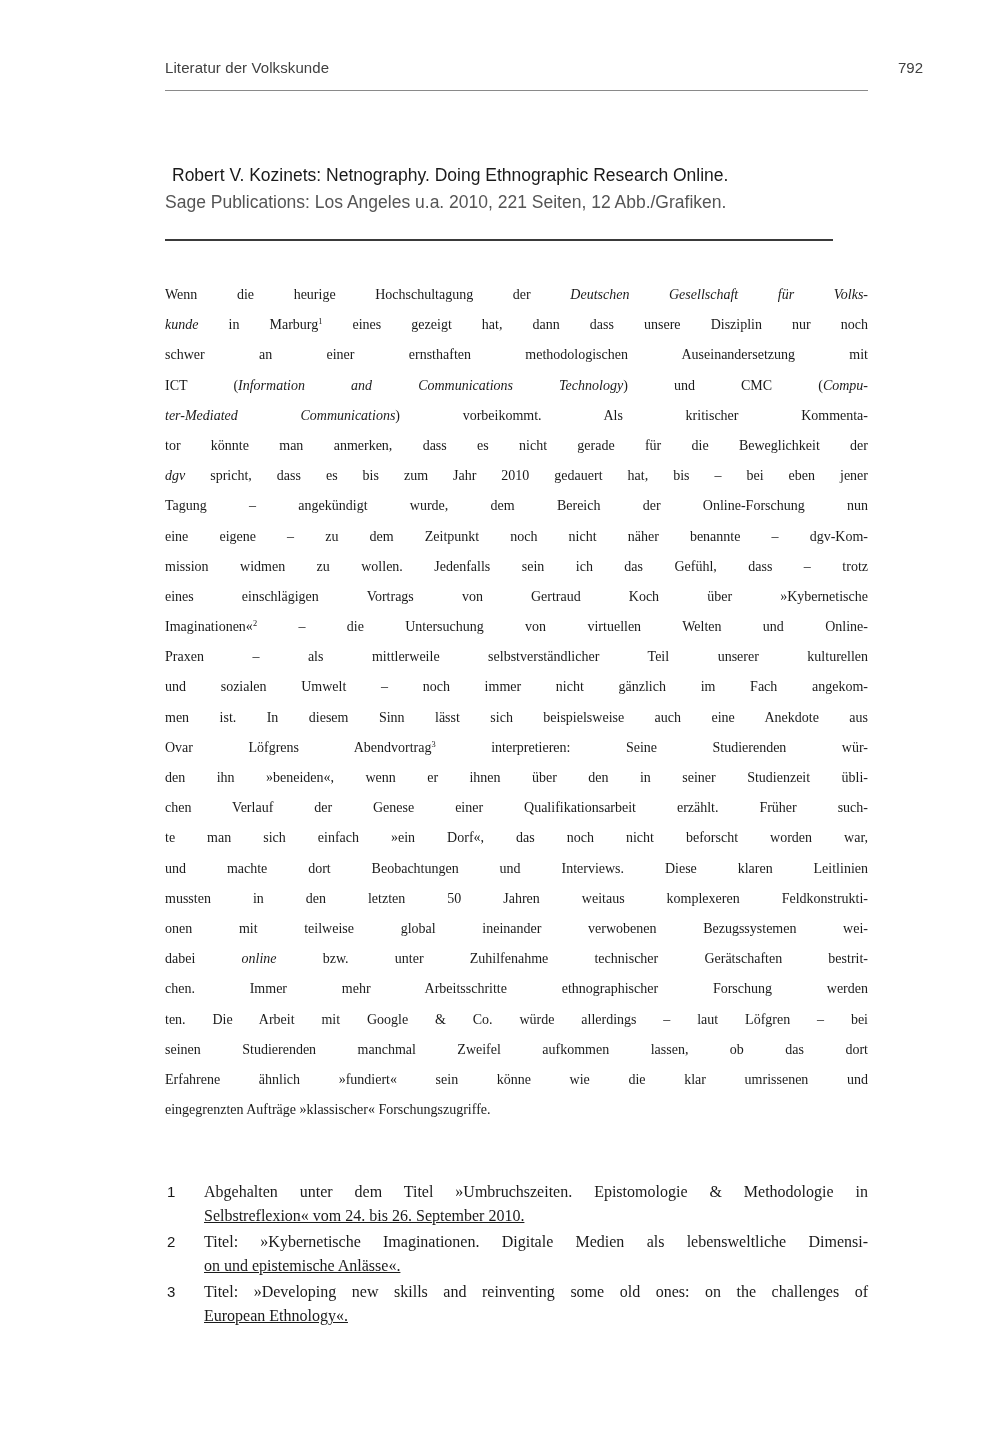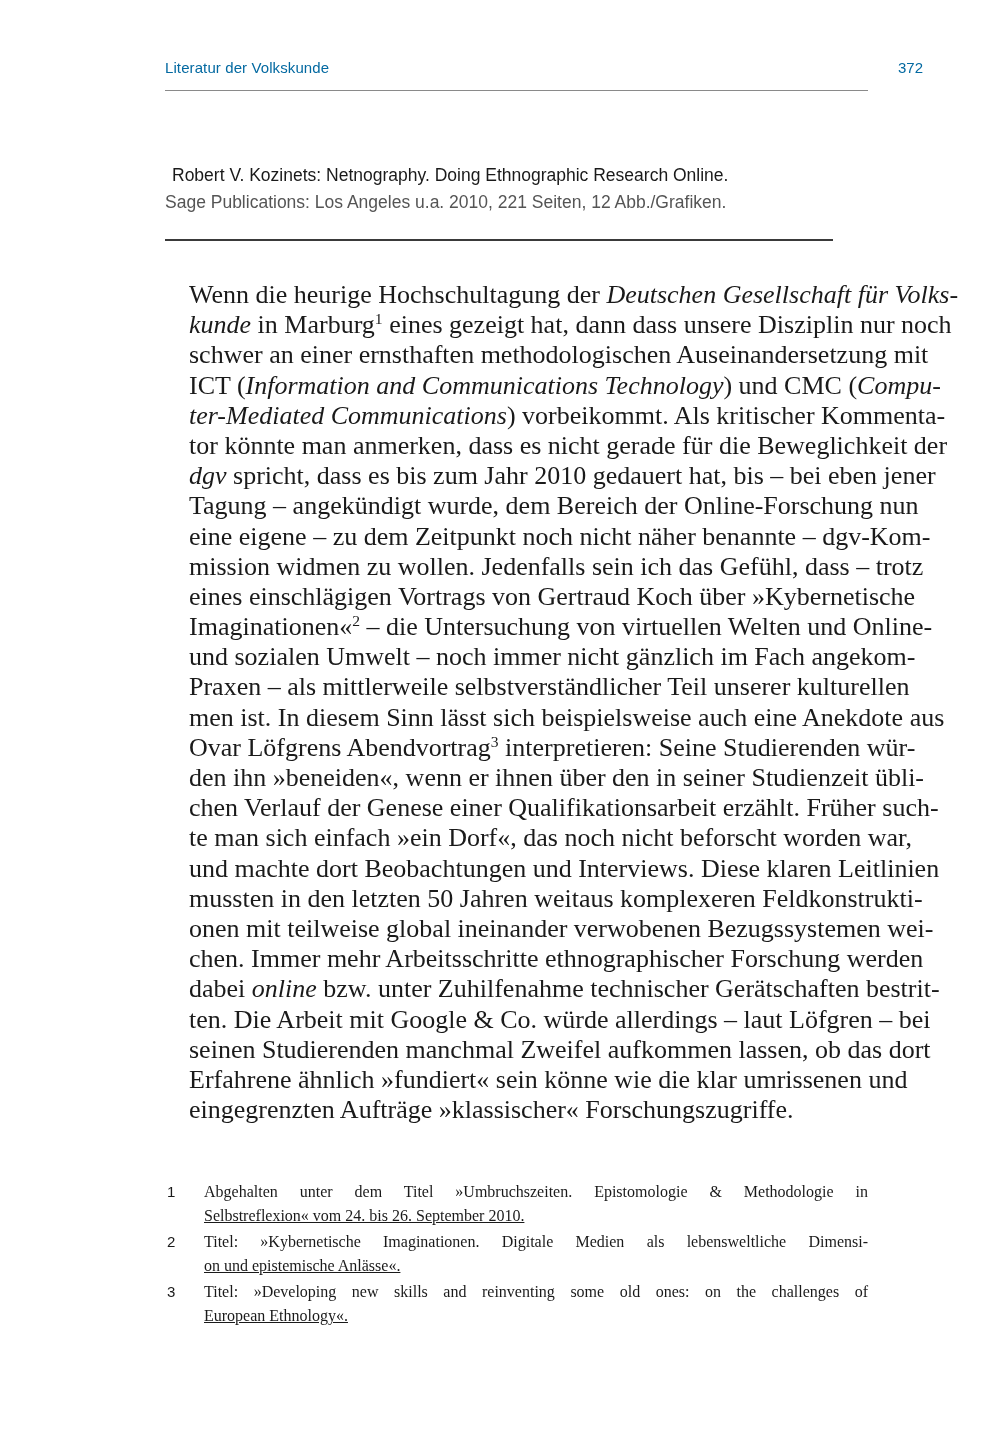--- a/index.html
+++ b/index.html
@@ -1,55 +1,55 @@
 <!DOCTYPE html>
 <html><head>
   <meta charset="utf-8">
   <style>
     html, body { margin: 0; padding: 0; background: #ffffff; }
     body { width: 1000px; height: 1446px; position: relative; overflow: hidden; color: #1a1a1a; }
     .running-head {
       position: absolute; left: 165px; top: 58px; width: 703px; height: 32px;
       border-bottom: 1px solid #8a8a8a;
-      font-family: "Liberation Sans", sans-serif; font-size: 15px; color: #0369a1;
+      font-family: "Liberation Sans", sans-serif; font-size: 15px; color: #404040;
     }
     .running-head .rh-title { position: absolute; left: 0; top: 1px; letter-spacing: 0.1px; }
     .running-head .rh-page { position: absolute; left: 733px; top: 1px; }
     .review-header {
       position: absolute; left: 165px; top: 162px; width: 670px;
       font-family: "Liberation Sans", sans-serif; font-size: 17.5px; line-height: 27px;
     }
     .review-header .rh-line1 { color: #1a1a1a; margin-left: 7px; }
     .review-header .rh-line2 { color: #555555; }
     .review-rule { position: absolute; left: 165px; top: 239px; width: 668px; height: 0; border-top: 2px solid #3a3a3a; }
     .body-text {
       position: absolute; left: 165px; top: 280px; width: 703px;
-      font-family: "Liberation Serif", serif; font-size: 26px; line-height: 30.2px;
-      text-align: justify; color: #1a1a1a; margin-left: 24px;
+      font-family: "Liberation Serif", serif; font-size: 14px; line-height: 30.2px;
+      text-align: justify; color: #1a1a1a;
     }
     .body-text .line { display: block; text-align: justify; text-align-last: justify; white-space: nowrap; height: 30.2px; }
     .body-text .line.last { text-align-last: left; }
     .body-text .line span { white-space: pre; }
     .body-text i { font-style: italic; }
     sup { font-size: 0.6em; vertical-align: 0.55em; line-height: 0; }
     .footnotes {
       position: absolute; left: 165px; top: 1180px; width: 703px;
       font-family: "Liberation Serif", serif; font-size: 16px; line-height: 24px; color: #1a1a1a;
     }
     .fn { position: relative; padding-left: 39px; margin-bottom: 2px; }
     .fn .fn-num { position: absolute; left: 2px; top: 0; font-family: "Liberation Sans", sans-serif; font-size: 15px; }
     .fn .fn-text .fline { display: block; text-align: justify; text-align-last: justify; white-space: nowrap; }
     .fn .fn-text .fline.last { text-align-last: left; text-decoration: underline; }
   </style>
 </head>
 <body>
 
 <div class="running-head">
   <span class="rh-title">Literatur der Volkskunde</span>
-  <span class="rh-page">372</span>
+  <span class="rh-page">792</span>
 </div>
 
 <div class="review-header">
   <div class="rh-line1">Robert V. Kozinets: Netnography. Doing Ethnographic Research Online.</div>
   <div class="rh-line2">Sage Publications: Los Angeles u.a. 2010, 221 Seiten, 12 Abb./Grafiken.</div>
 </div>
 <div class="review-rule"></div>
 
 <div class="body-text" id="body-text">
     <span class="line"><span>Wenn die heurige Hochschultagung der </span><i>Deutschen Gesellschaft für Volks-</i></span>
@@ -57,32 +57,32 @@
     <span class="line"><span>schwer an einer ernsthaften methodologischen Auseinandersetzung mit</span></span>
     <span class="line"><span>ICT (</span><i>Information and Communications Technology</i><span>) und CMC (</span><i>Compu-</i></span>
     <span class="line"><i>ter-Mediated Communications</i><span>) vorbeikommt. Als kritischer Kommenta-</span></span>
     <span class="line"><span>tor könnte man anmerken, dass es nicht gerade für die Beweglichkeit der</span></span>
     <span class="line"><i>dgv</i><span> spricht, dass es bis zum Jahr 2010 gedauert hat, bis – bei eben jener</span></span>
     <span class="line"><span>Tagung – angekündigt wurde, dem Bereich der Online-Forschung nun</span></span>
     <span class="line"><span>eine eigene – zu dem Zeitpunkt noch nicht näher benannte – dgv-Kom-</span></span>
     <span class="line"><span>mission widmen zu wollen. Jedenfalls sein ich das Gefühl, dass – trotz</span></span>
     <span class="line"><span>eines einschlägigen Vortrags von Gertraud Koch über »Kybernetische</span></span>
     <span class="line"><span>Imaginationen«</span><sup>2</sup><span> – die Untersuchung von virtuellen Welten und Online-</span></span>
+    <span class="line"><span>Praxen – als mittlerweile selbstverständlicher Teil unserer kulturellen</span></span>
     <span class="line"><span>und sozialen Umwelt – noch immer nicht gänzlich im Fach angekom-</span></span>
-    <span class="line"><span>Praxen – als mittlerweile selbstverständlicher Teil unserer kulturellen</span></span>
     <span class="line"><span>men ist. In diesem Sinn lässt sich beispielsweise auch eine Anekdote aus</span></span>
     <span class="line"><span>Ovar Löfgrens Abendvortrag</span><sup>3</sup><span> interpretieren: Seine Studierenden wür-</span></span>
     <span class="line"><span>den ihn »beneiden«, wenn er ihnen über den in seiner Studienzeit übli-</span></span>
     <span class="line"><span>chen Verlauf der Genese einer Qualifikationsarbeit erzählt. Früher such-</span></span>
     <span class="line"><span>te man sich einfach »ein Dorf«, das noch nicht beforscht worden war,</span></span>
     <span class="line"><span>und machte dort Beobachtungen und Interviews. Diese klaren Leitlinien</span></span>
     <span class="line"><span>mussten in den letzten 50 Jahren weitaus komplexeren Feldkonstrukti-</span></span>
     <span class="line"><span>onen mit teilweise global ineinander verwobenen Bezugssystemen wei-</span></span>
+    <span class="line"><span>dabei </span><i>online</i><span> bzw. unter Zuhilfenahme technischer Gerätschaften bestrit-</span></span>
     <span class="line"><span>chen. Immer mehr Arbeitsschritte ethnographischer Forschung werden</span></span>
-    <span class="line"><span>dabei </span><i>online</i><span> bzw. unter Zuhilfenahme technischer Gerätschaften bestrit-</span></span>
     <span class="line"><span>ten. Die Arbeit mit Google &amp; Co. würde allerdings – laut Löfgren – bei</span></span>
     <span class="line"><span>seinen Studierenden manchmal Zweifel aufkommen lassen, ob das dort</span></span>
     <span class="line"><span>Erfahrene ähnlich »fundiert« sein könne wie die klar umrissenen und</span></span>
     <span class="line last"><span>eingegrenzten Aufträge »klassischer« Forschungszugriffe.</span></span>
   </div>
 
 <div class="footnotes" id="footnotes">
     <div class="fn">
       <span class="fn-num">1</span>
       <div class="fn-text">

